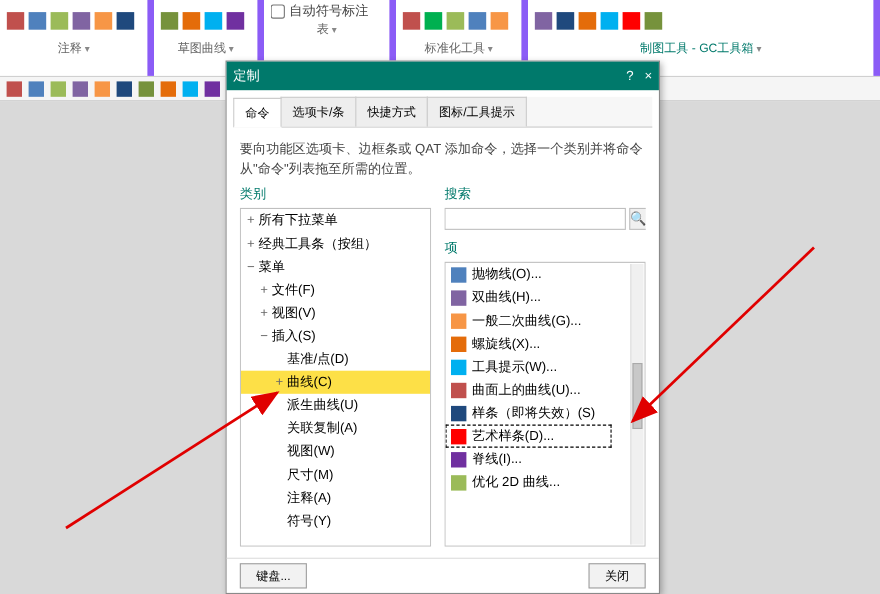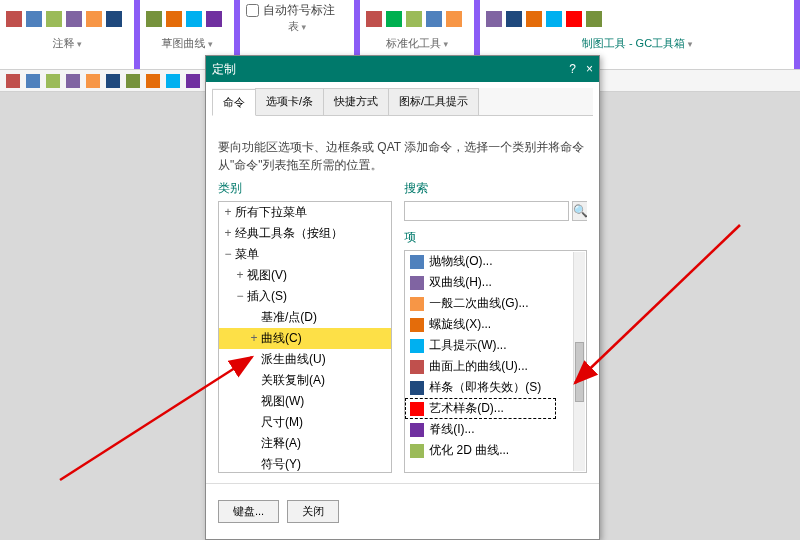--- a/index.html
+++ b/index.html
@@ -11,41 +11,41 @@
 .ribbon-label{color:#666;text-align:center;font-size:11px;padding-bottom:2px}
 .ribbon-label::after{content:" ▾";font-size:9px;color:#888}
 .checkbox-row{display:flex;align-items:center;gap:4px;font-size:11px;color:#444}
 .quickbar{background:#f5f5f5;height:22px;border-bottom:1px solid #d0d0d0;display:flex;align-items:center;gap:6px;padding:0 6px}
 .quickbar span{width:14px;height:14px;display:inline-block}
 .workspace{background:#d9d9d9;height:448px;position:relative}
 .dialog{position:absolute;left:205px;top:55px;width:395px;height:485px;background:#fff;border:1px solid #8a8a8a;box-shadow:2px 2px 6px rgba(0,0,0,.3);display:flex;flex-direction:column;z-index:10}
 .dlg-title{background:#00796b;color:#fff;height:26px;display:flex;align-items:center;justify-content:space-between;padding:0 6px}
 .dlg-title-right{display:flex;gap:10px}
 .dlg-title-right span{cursor:pointer}
-.dlg-tabs{display:flex;border-bottom:1px solid #ccc;background:#f7f7f7;margin:6px 6px 12px}
+.dlg-tabs{display:flex;border-bottom:1px solid #ccc;background:#f7f7f7;margin:6px 6px 0}
 .dlg-tab{padding:5px 10px;border:1px solid #ccc;border-bottom:none;background:#eee;margin-right:-1px;cursor:pointer;font-size:11px}
 .dlg-tab.active{background:#fff;border-bottom:1px solid #fff;position:relative;top:1px}
 .dlg-body{padding:10px 12px;flex:1;overflow:hidden;display:flex;flex-direction:column}
 .dlg-hint{color:#444;line-height:1.5;margin-bottom:6px}
 .dlg-columns{display:flex;gap:12px;flex:1;overflow:hidden}
 .col{flex:1;display:flex;flex-direction:column;overflow:hidden}
 .col-r{flex:1.05}
 .col h4{color:#00796b;font-weight:normal;font-size:12px;margin-bottom:4px}
 .tree,.items{border:1px solid #bfbfbf;flex:1;overflow-y:auto;overflow-x:hidden;background:#fff;font-size:11px}
 .tree-row{padding:2px 4px;white-space:nowrap;cursor:default}
 .tree-row.sel{background:#fde047}
 .ind1{padding-left:16px}.ind2{padding-left:30px}
 .exp{display:inline-block;width:10px;text-align:center;color:#666;margin-right:2px}
 .search-row{display:flex;gap:3px;margin-bottom:8px}
 .search-row input{flex:1;border:1px solid #bfbfbf;height:20px;padding:0 4px}
 .search-btn{width:22px;height:20px;border:1px solid #bfbfbf;background:#f0f0f0;display:flex;align-items:center;justify-content:center;cursor:pointer}
 .item-row{padding:2px 5px;display:flex;align-items:center;gap:5px;cursor:default}
 .item-row.sel{outline:1px dashed #000;outline-offset:-1px}
 .item-ico{width:14px;height:14px;display:inline-block;flex-shrink:0}
-.dlg-foot{display:flex;justify-content:flex-start;gap:8px;padding:16px 12px;border-top:1px solid #ddd}
+.dlg-foot{display:flex;justify-content:space-between;gap:24px;padding:4px 12px;border-top:1px solid #ddd}
 .btn{border:1px solid #9e9e9e;background:#f2f2f2;padding:3px 14px;cursor:pointer;font-size:11px}
 .arrow{position:absolute;pointer-events:none;z-index:20}
 .scrollbar-v{position:absolute;right:1px;top:1px;bottom:1px;width:12px;background:#f0f0f0;border-left:1px solid #ddd}
 .scrollbar-thumb{position:absolute;left:1px;right:1px;background:#c8c8c8;border:1px solid #aaa}
 .items{position:relative}
 .items-inner{position:absolute;left:0;right:30px;top:0}
 
 .ic-a{background:#c0504d}.ic-b{background:#4f81bd}.ic-c{background:#9bbb59}.ic-d{background:#8064a2}.ic-e{background:#f79646}.ic-f{background:#1f497d}
 .ic-g{background:#76923c}.ic-h{background:#e46c0a}.ic-i{background:#00b0f0}.ic-j{background:#7030a0}.ic-k{background:#ff0000}.ic-l{background:#00b050}
 </style>
@@ -134,20 +134,21 @@
   </div>
   <div class="dlg-body">
     <div class="dlg-hint">要向功能区选项卡、边框条或 QAT 添加命令，选择一个类别并将命令从"命令"列表拖至所需的位置。</div>
     <div class="dlg-columns">
       <div class="col">
         <h4>类别</h4>
         <div class="tree" id="tree">
             <div class="tree-row ind0"><span class="exp">+</span>所有下拉菜单</div>
             <div class="tree-row ind0"><span class="exp">+</span>经典工具条（按组）</div>
             <div class="tree-row ind0"><span class="exp">−</span>菜单</div>
+            <div class="tree-row ind1"><span class="exp">+</span>文件(F)</div>
             <div class="tree-row ind1"><span class="exp">+</span>视图(V)</div>
             <div class="tree-row ind1"><span class="exp">−</span>插入(S)</div>
             <div class="tree-row ind2"><span class="exp"></span>基准/点(D)</div>
             <div class="tree-row ind2 sel"><span class="exp">+</span>曲线(C)</div>
             <div class="tree-row ind2"><span class="exp"></span>派生曲线(U)</div>
             <div class="tree-row ind2"><span class="exp"></span>关联复制(A)</div>
             <div class="tree-row ind2"><span class="exp"></span>视图(W)</div>
             <div class="tree-row ind2"><span class="exp"></span>尺寸(M)</div>
             <div class="tree-row ind2"><span class="exp"></span>注释(A)</div>
             <div class="tree-row ind2"><span class="exp"></span>符号(Y)</div>

